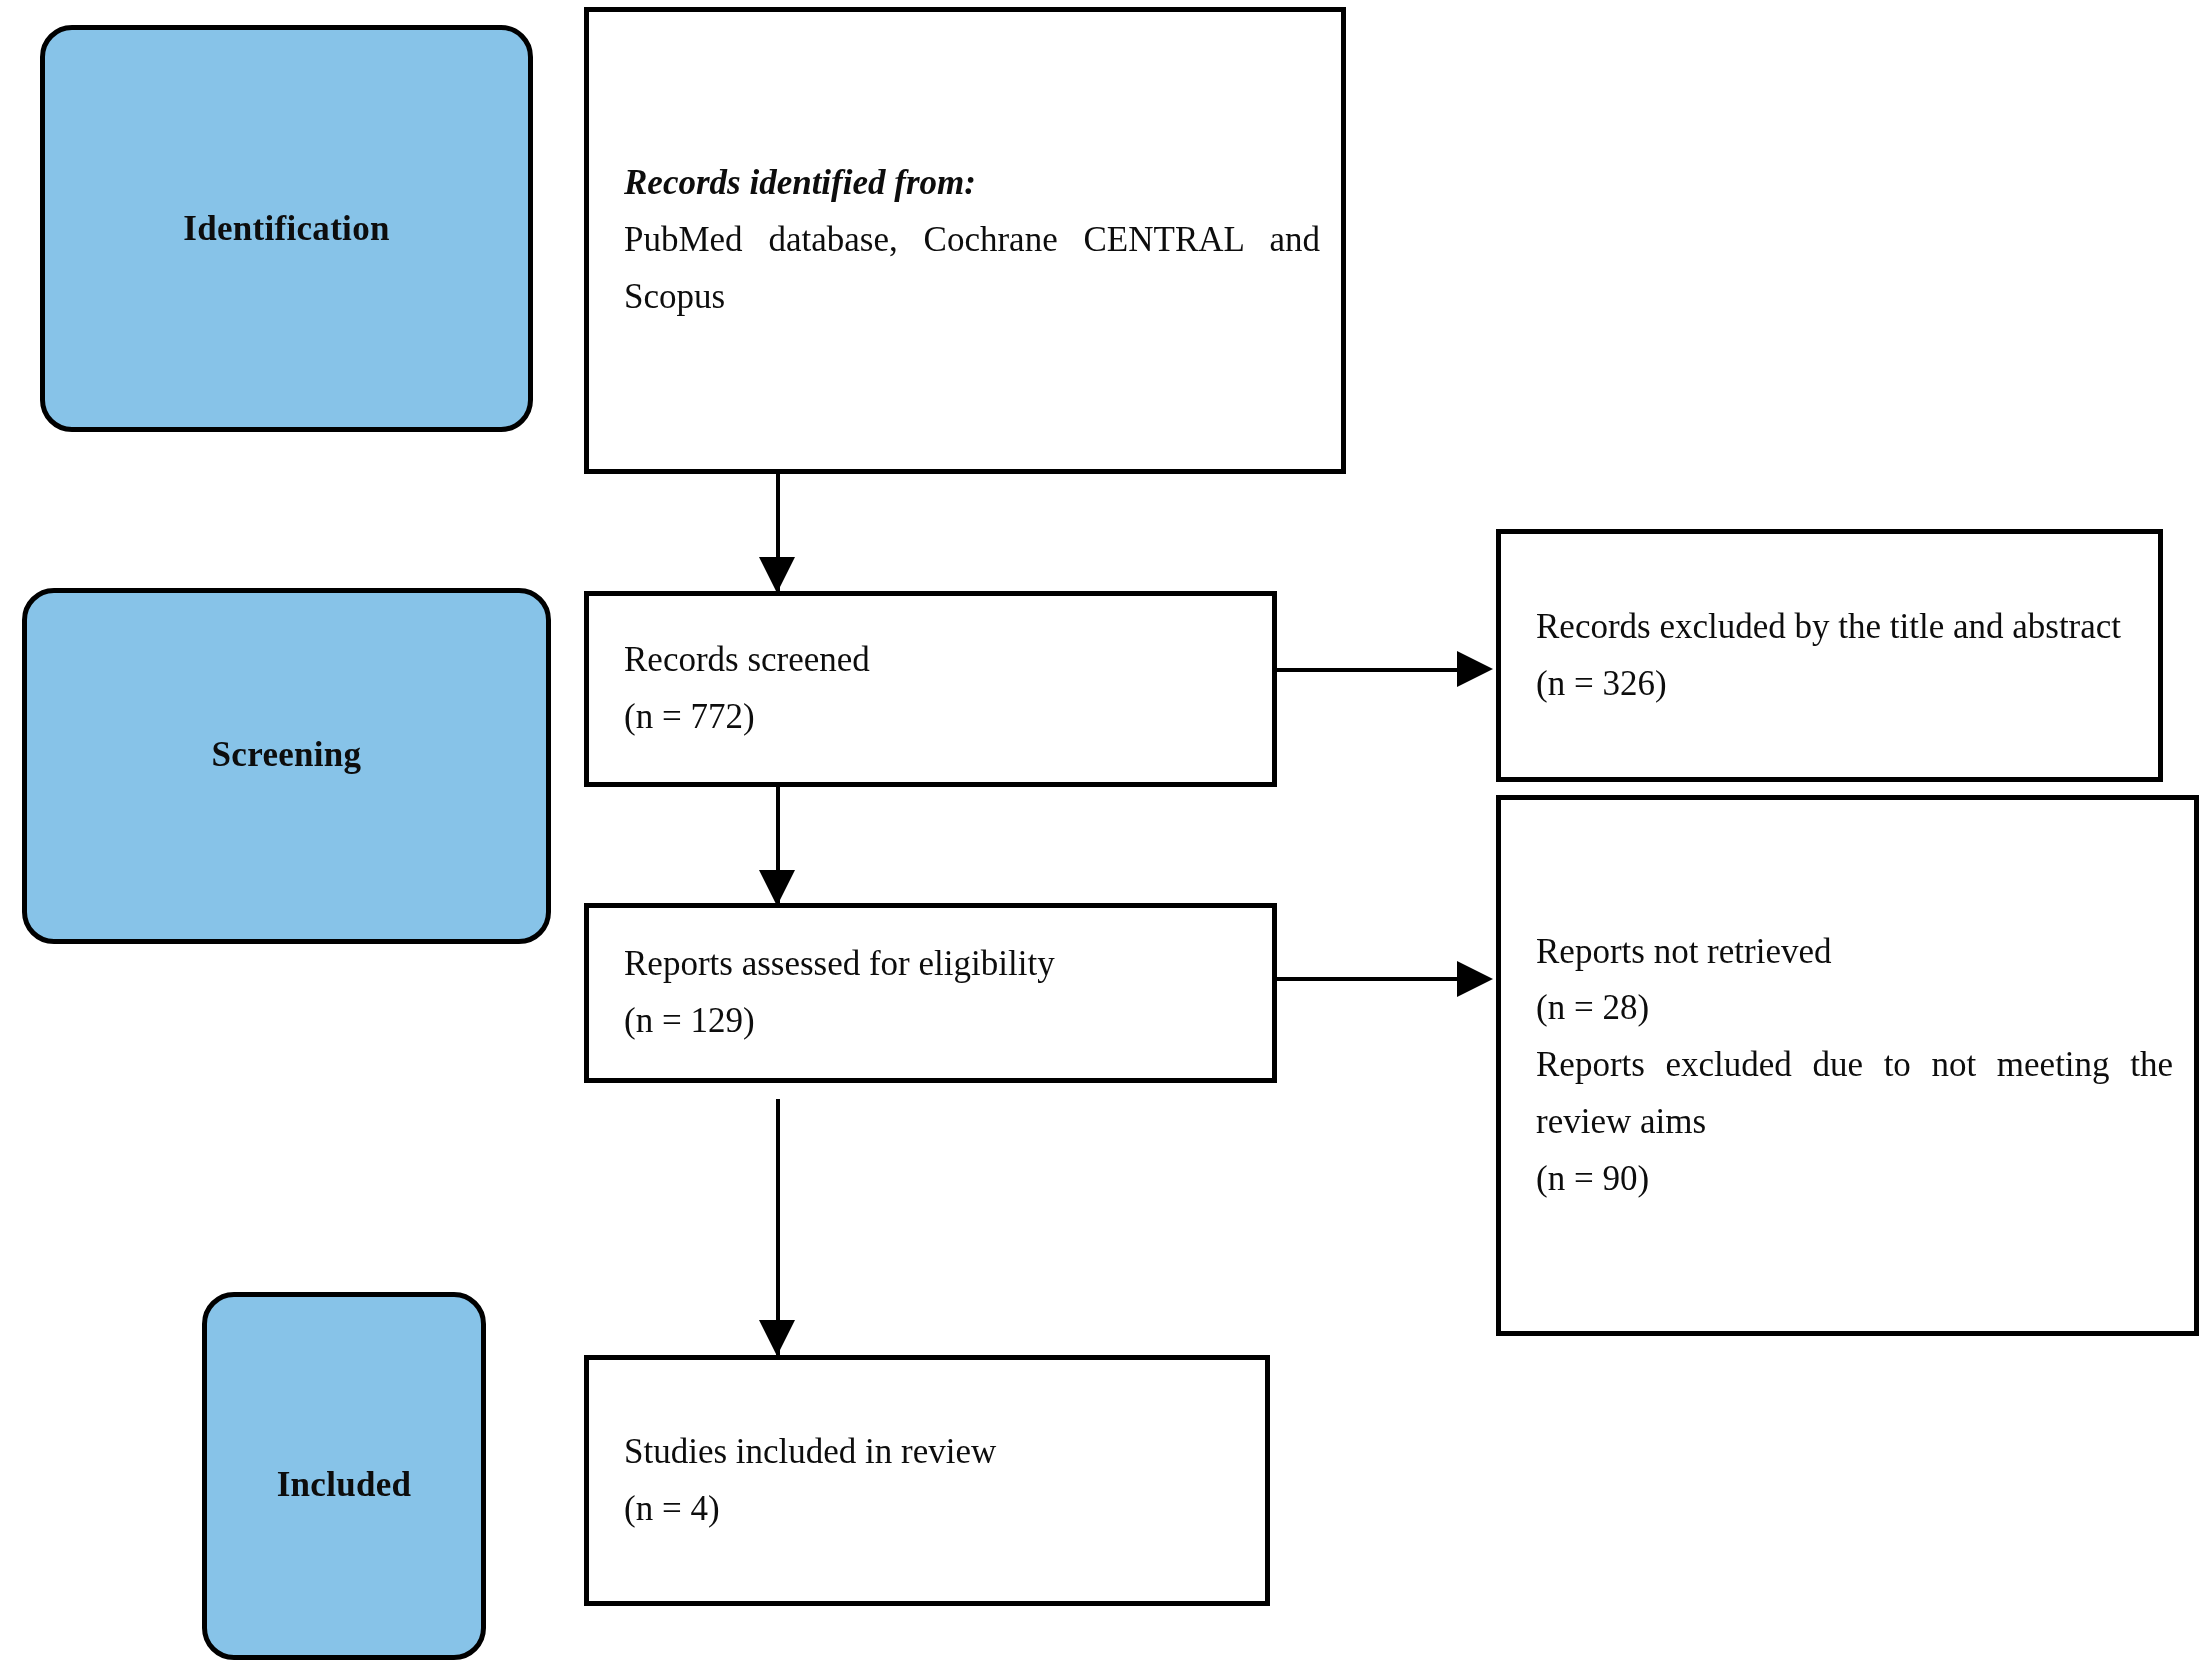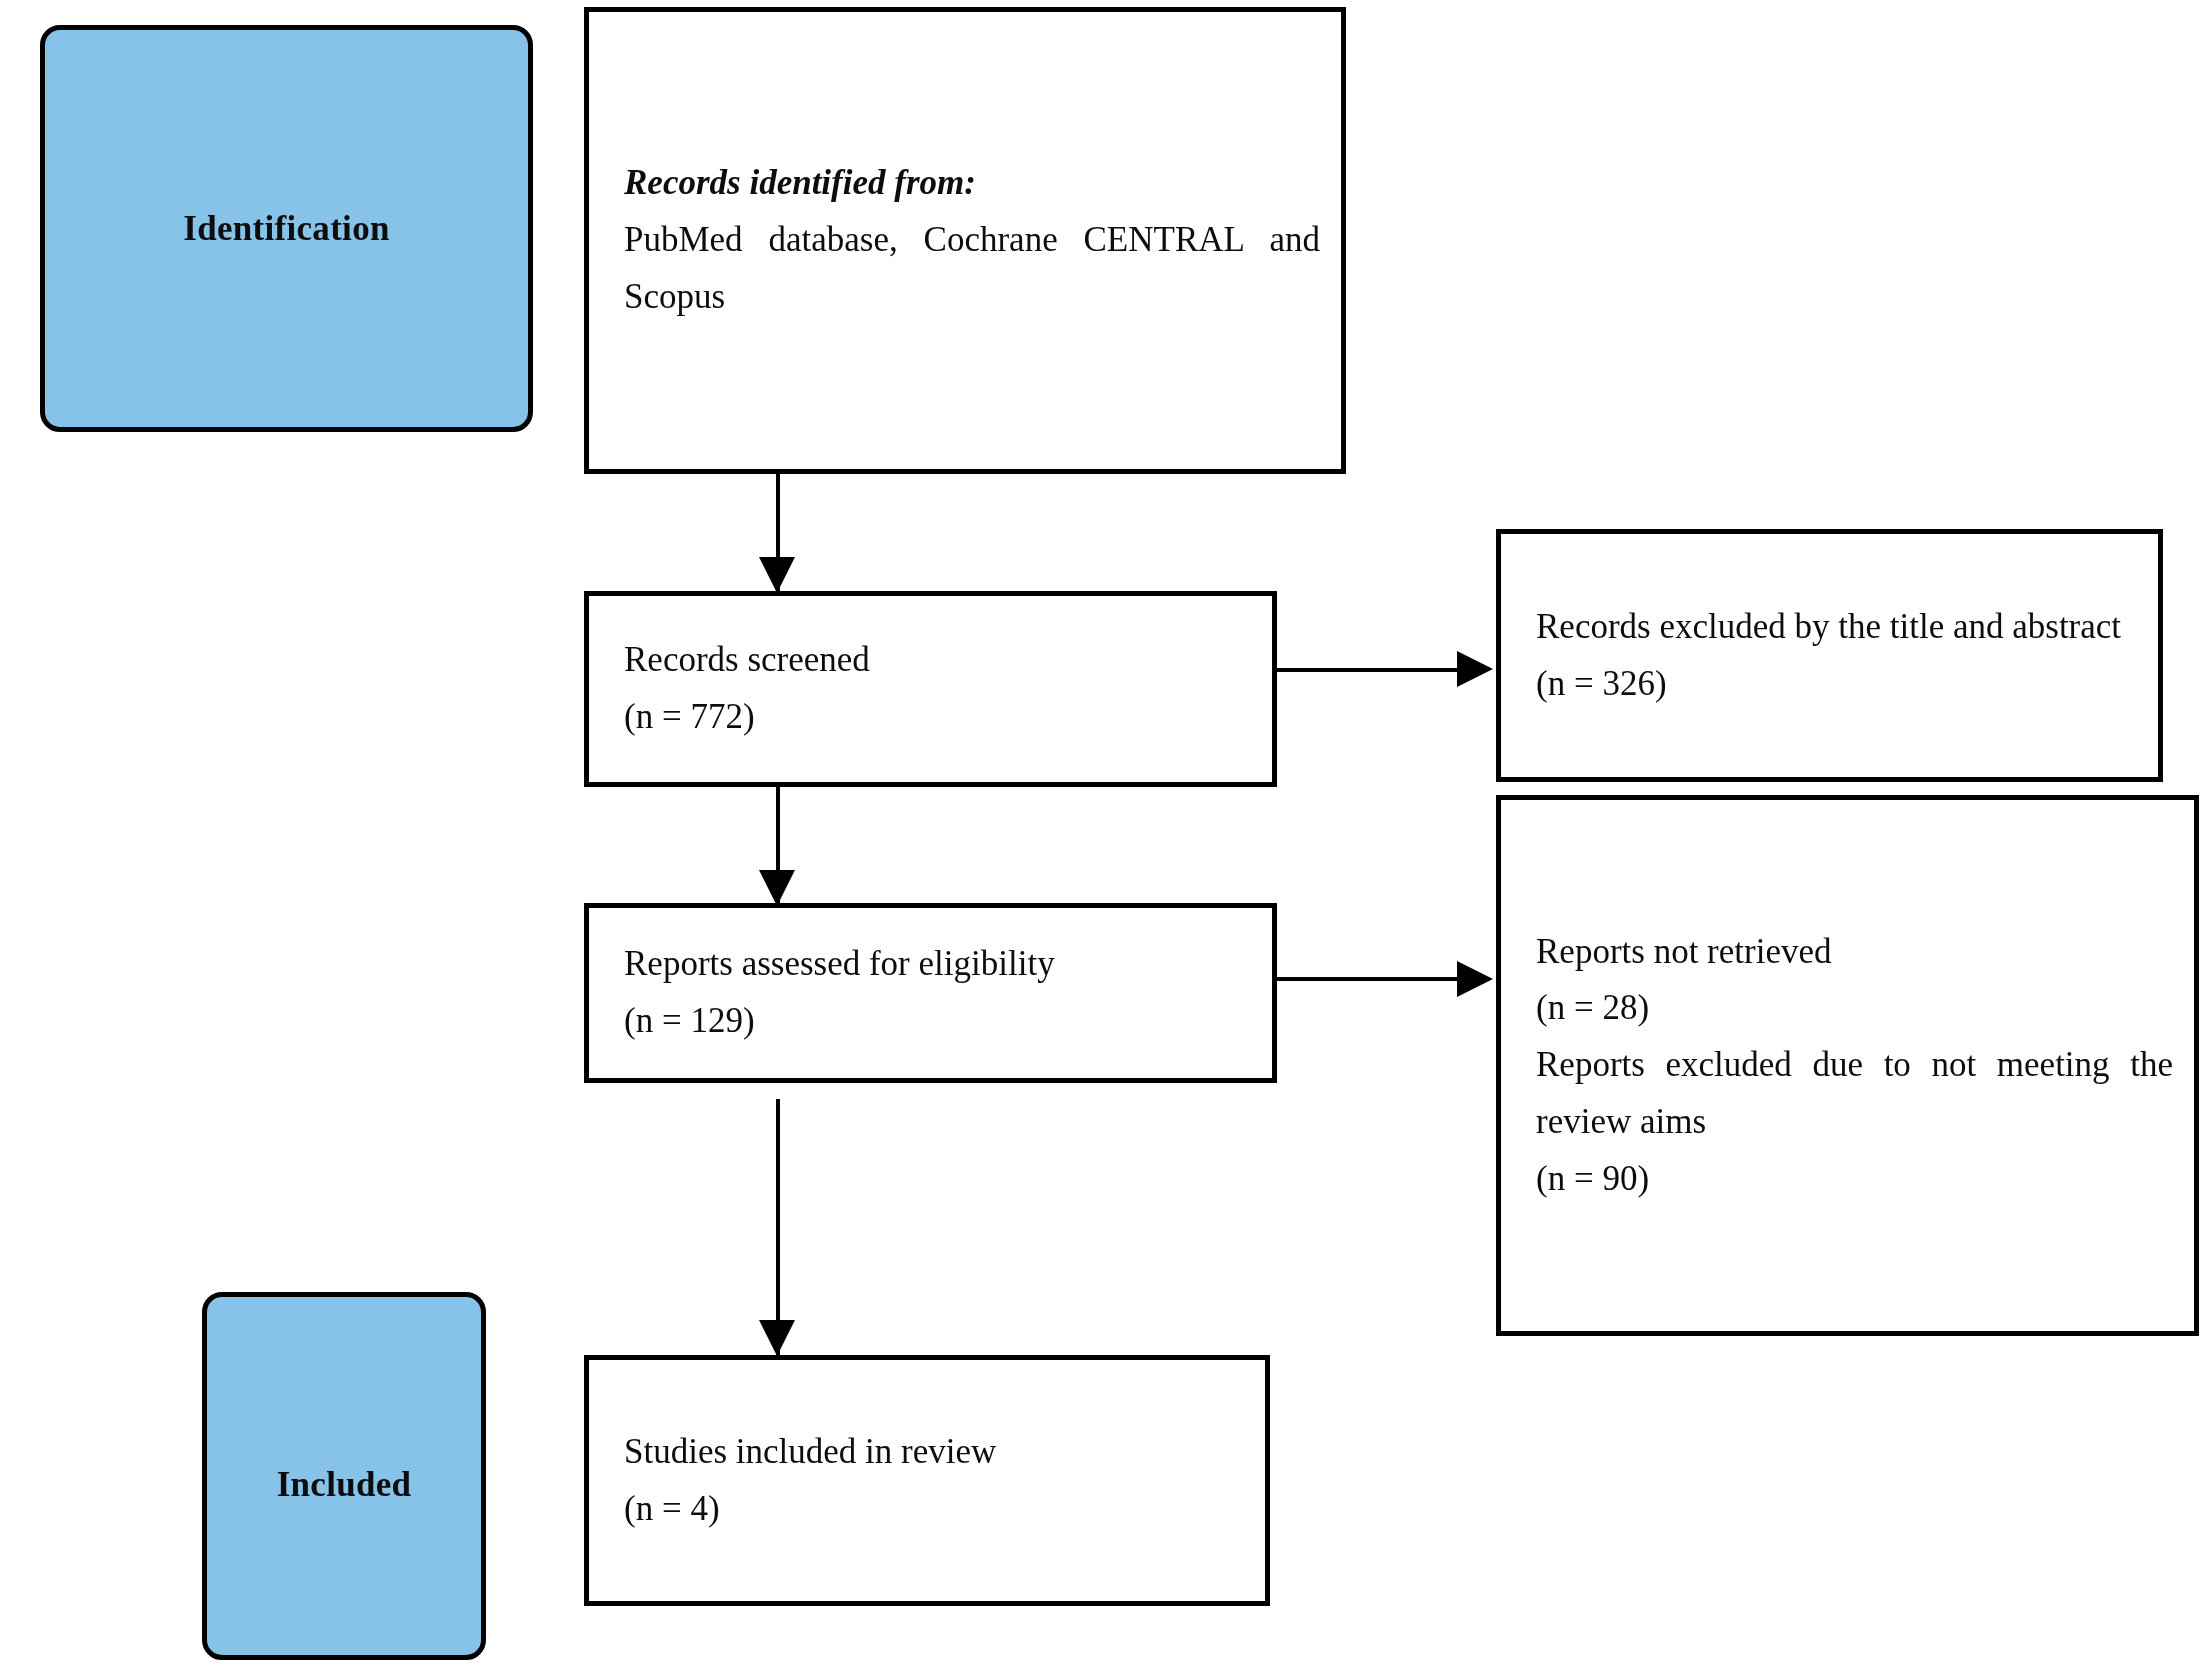--- a/index.html
+++ b/index.html
@@ -14,21 +14,21 @@
     background: #ffffff;
     overflow: hidden;
     font-family: "Liberation Serif", "DejaVu Serif", serif;
   }
 
   
   .stage-box {
     position: absolute;
     background: #87C3E8;
     border: 5px solid #000000;
-    border-radius: 20px;
+    border-radius: 32px;
     box-sizing: border-box;
     display: flex;
     align-items: center;
     justify-content: center;
   }
   .stage-label {
     font-family: "Liberation Serif", "DejaVu Serif", serif;
     font-weight: bold;
     font-size: 35px;
     color: #0d0d0d;
@@ -98,20 +98,23 @@
 </style>
 </head>
 <body>
 
 <div id="canvas">
 
   <div class="stage-box" style="left:40px; top:25px; width:493px; height:407px;">
     <span class="stage-label">Identification</span>
   </div>
 
+  <div class="stage-box" style="left:22px; top:588px; width:529px; height:356px;">
+    <span class="stage-label" style="transform:translateY(-12.3px);">Screening</span>
+  </div>
 
   <div class="stage-box" style="left:202px; top:1292px; width:284px; height:368px;align-items:center;">
     <span class="stage-label" style="transform:translateY(7.8px);">Included</span>
   </div>
 
   <div class="flow-box" style="left:584px; top:6.7px; width:762px; height:467px;">
     <div class="flow-text">
       <span class="lead">Records identified from:</span>
       <span class="just">PubMed database, Cochrane CENTRAL and Scopus</span>
     </div>

